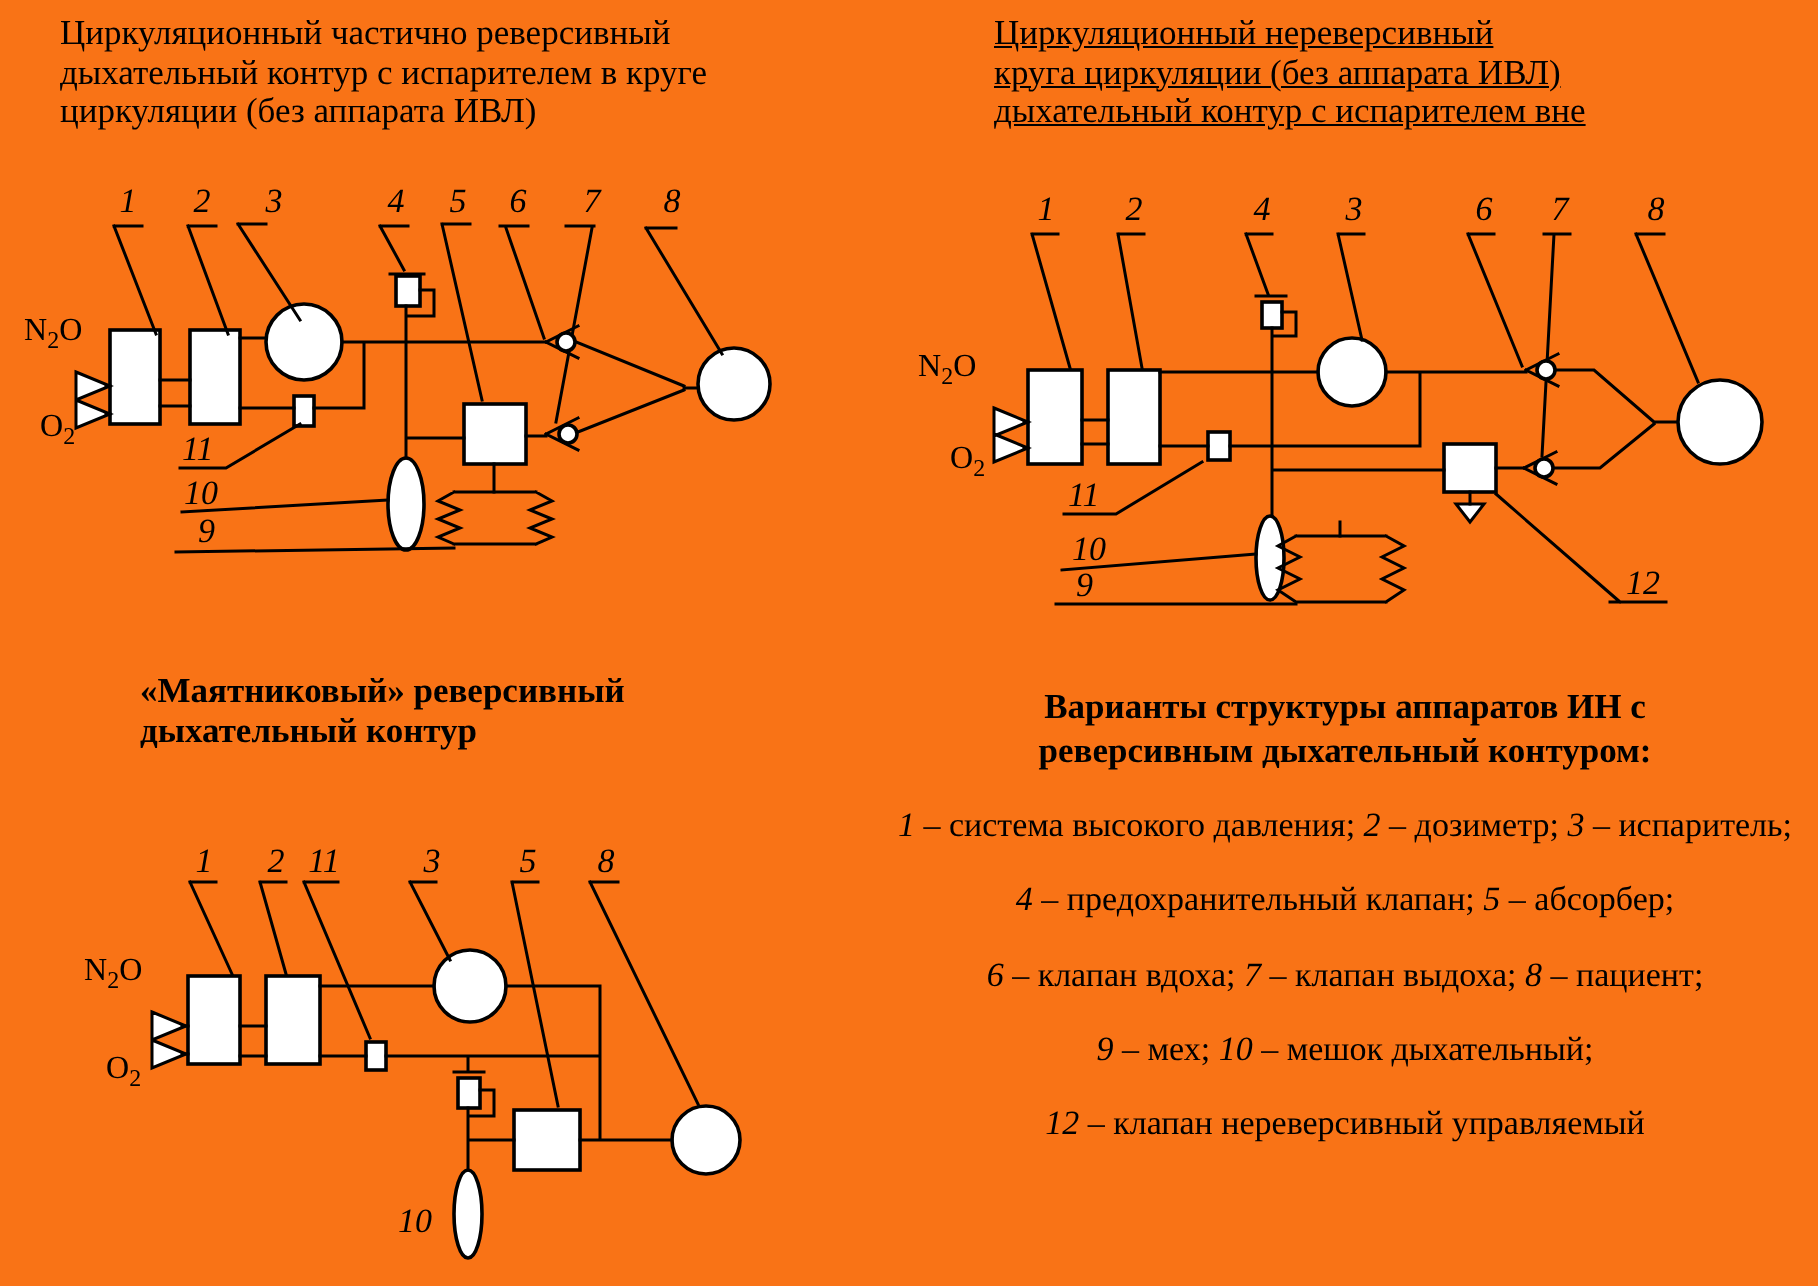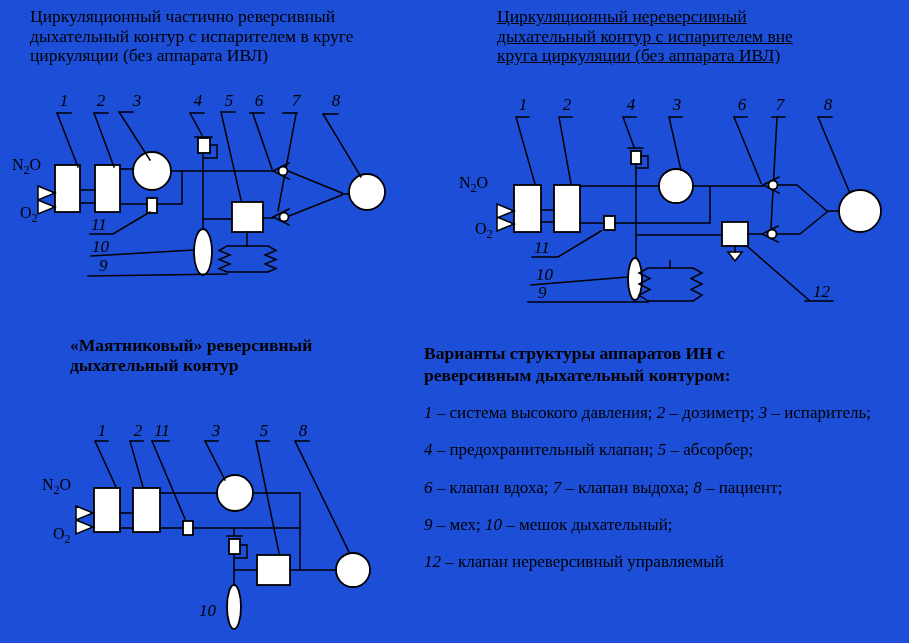--- a/index.html
+++ b/index.html
@@ -1,23 +1,23 @@
 <!DOCTYPE html>
 <html><head>
 <meta charset="utf-8">
 <style>
   html,body{margin:0;padding:0;background:#fff;}
-  #screen{position:relative;width:909px;height:643px;background:#1d4ed8;color:#000;
+  #screen{position:relative;width:909px;height:643px;background:#f97316;color:#000;
           font-family:"Liberation Serif",serif;overflow:hidden;}
   .title-block{position:absolute;font-size:17.5px;line-height:19.5px;}
   .t-line{display:block;white-space:nowrap;}
   #title-tl{left:30px;top:7px;}
   #title-tr{left:497px;top:7px;text-decoration:underline;}
   #title-bl{left:70px;top:336px;font-weight:bold;}
-  #legend{position:absolute;left:424px;top:342px;width:457px;text-align:left;}
+  #legend{position:absolute;left:444px;top:342px;width:457px;text-align:center;}
   .legend-title-line{font-weight:700;font-size:17.5px;line-height:22px;white-space:nowrap;}
   .legend-item{font-size:17px;line-height:21.3px;white-space:nowrap;margin-top:16px;}
   .legend-item i{font-style:italic;}
   svg.canvas{position:absolute;left:0;top:0;}
   .ln{fill:none;stroke:#000;stroke-width:1.5;stroke-linecap:square;}
   .comp{fill:#fff;stroke:#000;stroke-width:1.8;}
   .tri{fill:#fff;stroke:#000;stroke-width:1.5;stroke-linejoin:miter;}
   .num{font-family:"Liberation Serif",serif;font-style:italic;font-size:17px;fill:#000;text-anchor:middle;}
   .side{text-anchor:start;}
   .gas{font-family:"Liberation Serif",serif;font-size:16px;fill:#000;}
@@ -28,22 +28,22 @@
 
 <div id="screen">
 
   <div class="title-block" id="title-tl">
     <span class="t-line">Циркуляционный частично реверсивный</span>
     <span class="t-line">дыхательный контур  с испарителем в круге</span>
     <span class="t-line">циркуляции (без аппарата ИВЛ)</span>
   </div>
   <div class="title-block" id="title-tr">
     <span class="t-line">Циркуляционный нереверсивный</span>
+    <span class="t-line">круга циркуляции (без аппарата ИВЛ)</span>
     <span class="t-line">дыхательный контур  с испарителем вне</span>
-    <span class="t-line">круга циркуляции (без аппарата ИВЛ)</span>
   </div>
   <div class="title-block" id="title-bl">
     <span class="t-line">«Маятниковый»  реверсивный</span>
     <span class="t-line">дыхательный контур</span>
   </div>
 
   <div id="legend">
     <div class="legend-title-line">Варианты структуры аппаратов ИН с</div>
     <div class="legend-title-line">реверсивным дыхательный контуром:</div>
     <div class="legend-item"><i>1</i> – система высокого давления; <i>2</i> – дозиметр; <i>3</i> – испаритель;</div>

